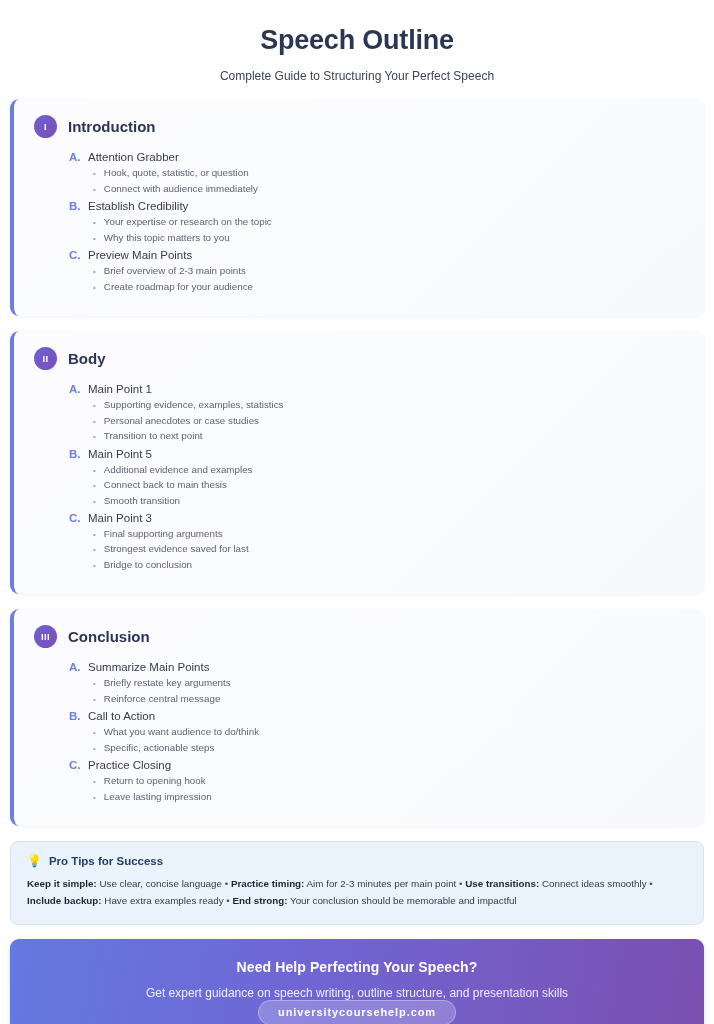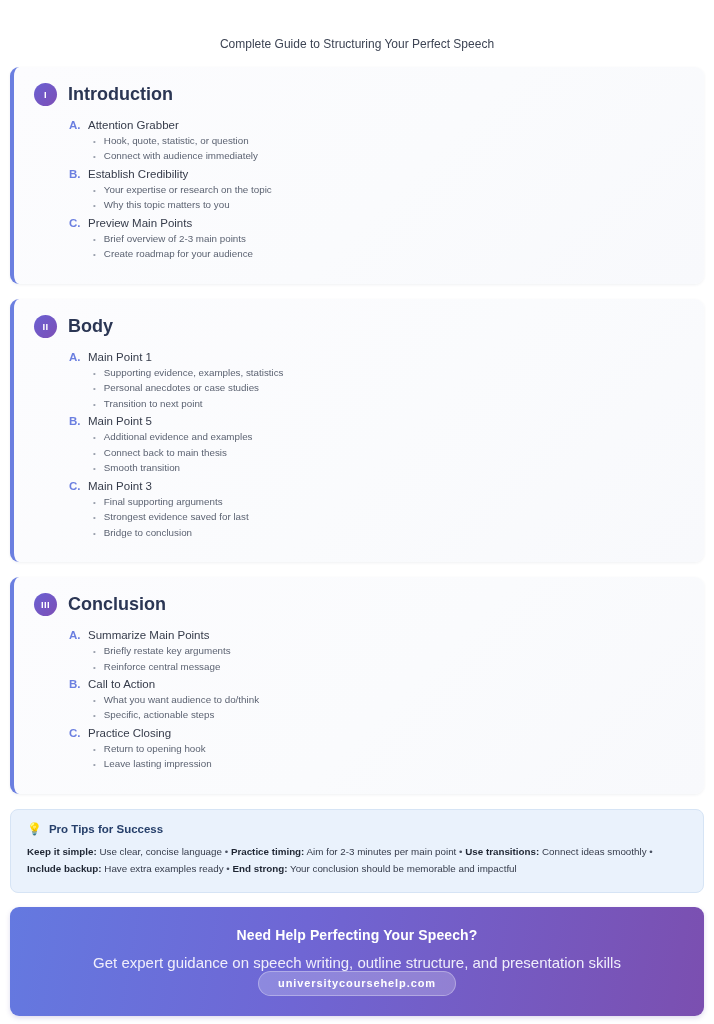--- a/index.html
+++ b/index.html
@@ -67,21 +67,21 @@
     color: #ffffff;
     font-size: 9.5px;
     font-weight: bold;
     display: flex;
     align-items: center;
     justify-content: center;
     flex: 0 0 auto;
     letter-spacing: 0.3px;
   }
   .section-title {
-    font-size: 18px;
+    font-size: 15px;
     font-weight: bold;
     color: #2b3654;
   }
 
   
   .subpoints {
     padding-left: 35px;
   }
   .subpoint {
     margin-bottom: 2px;
@@ -159,41 +159,42 @@
     color: #ffffff;
     box-shadow: 0 2px 5px rgba(80,60,160,0.18);
   }
   .cta-title {
     font-size: 14px;
     font-weight: bold;
     letter-spacing: 0.1px;
     margin-bottom: 11px;
   }
   .cta-sub {
-    font-size: 15px;
+    font-size: 12px;
     color: #f0eefb;
   }
   .cta-pill {
     display: inline-block;
     background: rgba(255,255,255,0.22);
     border: 1px solid rgba(255,255,255,0.30);
     border-radius: 14px;
     padding: 5px 19px 6px 19px;
     font-size: 11px;
     font-weight: bold;
     letter-spacing: 0.9px;
     color: #ffffff;
   }
 </style>
 </head>
 <body>
 
 <div class="page">
 
   <div class="header">
+    <div class="page-title">Speech Outline</div>
     <div class="page-subtitle">Complete Guide to Structuring Your Perfect Speech</div>
   </div>
 
   <div id="sections-root">
       <div class="section-card">
         <div class="section-head">
           <div class="numeral-badge">I</div>
           <div class="section-title">Introduction</div>
         </div>
         <div class="subpoints">

